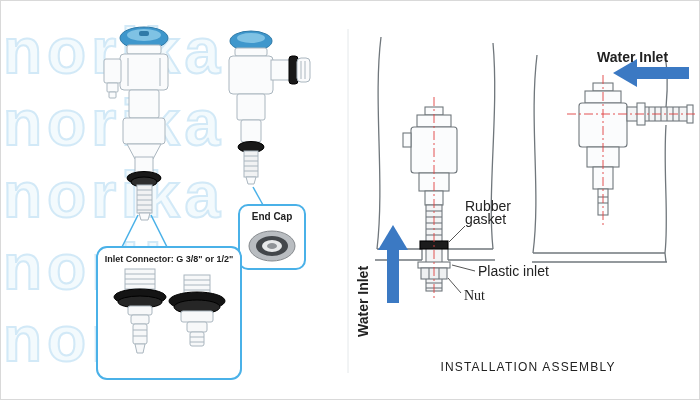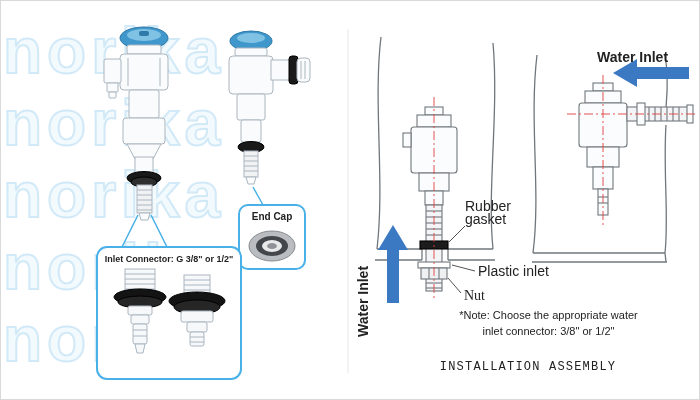--- a/index.html
+++ b/index.html
@@ -223,20 +223,16 @@
 
   <div class="lbl b" style="left:596px;top:50px;">Water Inlet</div>
 
   <div class="lbl prelines" style="left:464px;top:199px;">Rubber
 gasket</div>
 
   <div class="lbl" style="left:477px;top:264px;">Plastic inlet</div>
 
   <div class="lbl" style="left:463px;top:288px;font-family:Liberation Serif, serif;">Nut</div>
 
-  <div class="lbl note c" style="left:420px;top:306px;width:255px;">
-    <span style="display:block">*Note: Choose the appropriate water</span>
-    <span style="display:block">inlet connector: 3/8" or 1/2"</span>
-  </div>
-
-  <div class="lbl caption c" style="left:402px;top:360px;width:250px;font-family:Liberation Mono, monospace;">INSTALLATION ASSEMBLY</div>
+
+  <div class="lbl caption c" style="left:402px;top:360px;width:250px;">INSTALLATION ASSEMBLY</div>
 
 </div>
 
 </body></html>

